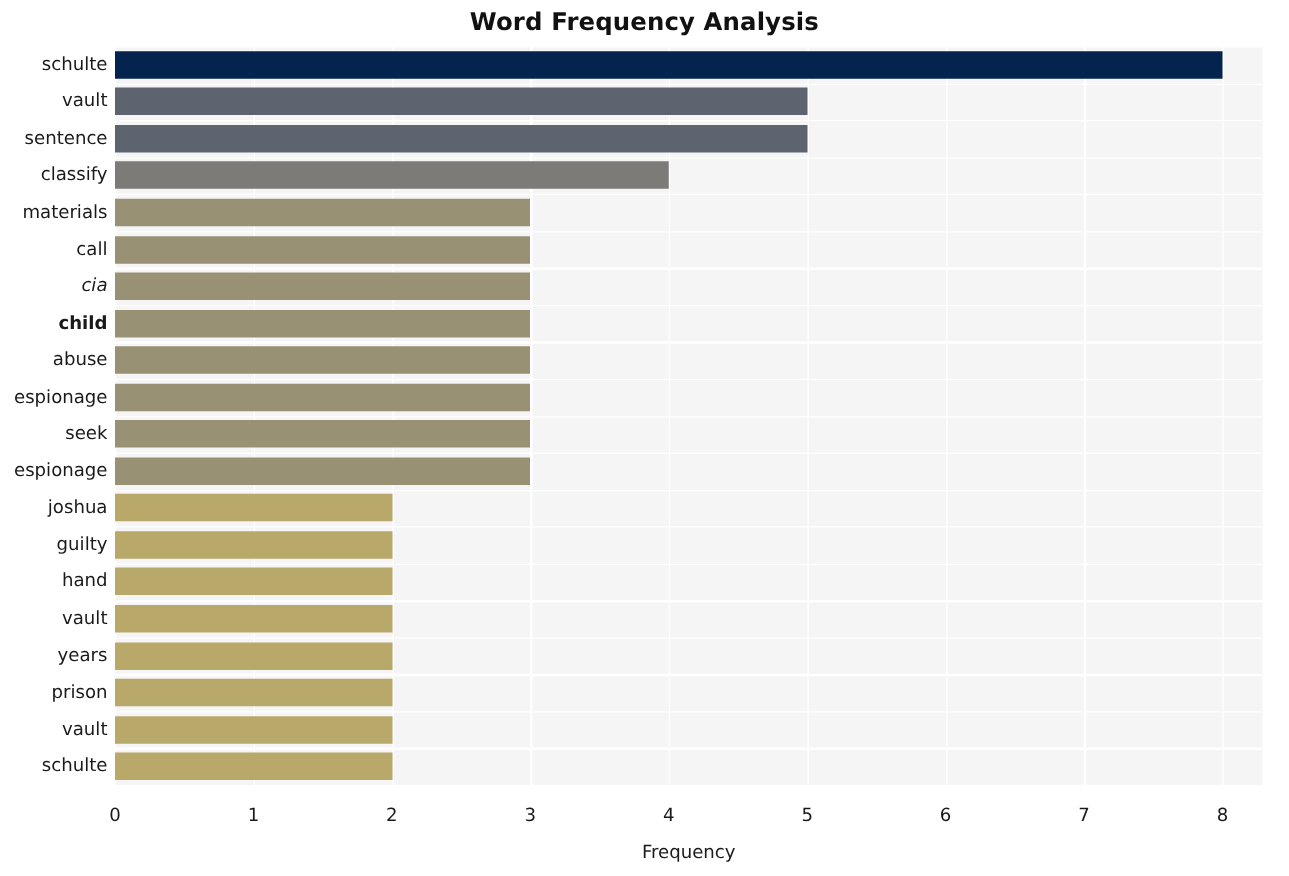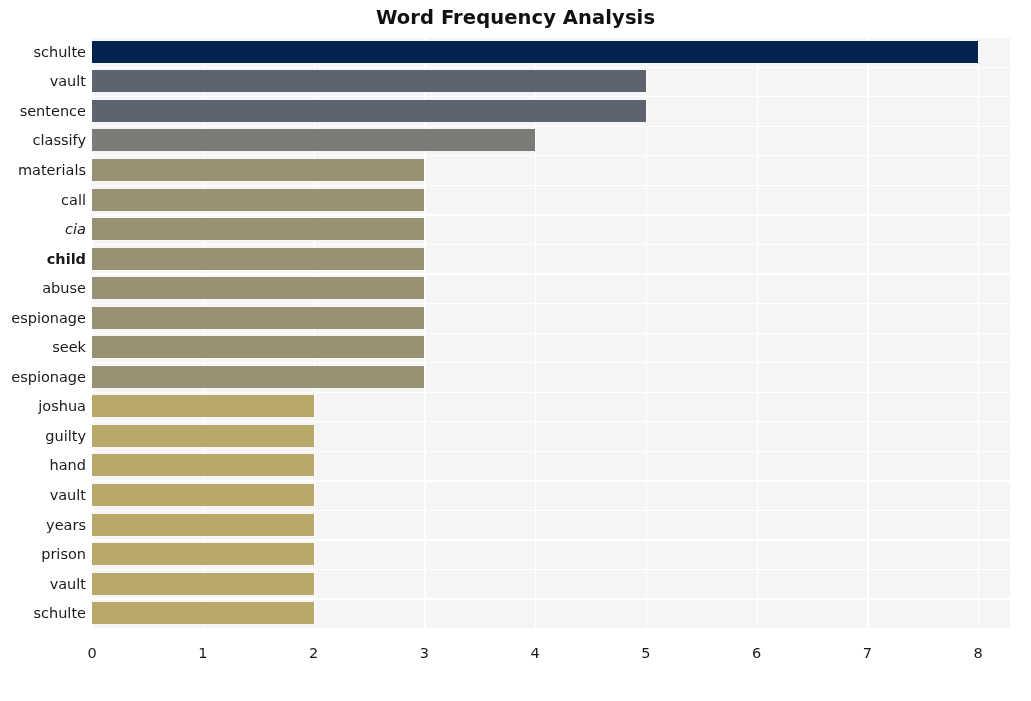--- a/index.html
+++ b/index.html
@@ -201,14 +201,15 @@
       <div class="x-tick" style="left: 202.75px;">1</div>
       <div class="x-tick" style="left: 313.5px;">2</div>
       <div class="x-tick" style="left: 424.25px;">3</div>
       <div class="x-tick" style="left: 535px;">4</div>
       <div class="x-tick" style="left: 645.75px;">5</div>
       <div class="x-tick" style="left: 756.5px;">6</div>
       <div class="x-tick" style="left: 867.25px;">7</div>
       <div class="x-tick" style="left: 978px;">8</div>
     </div>
 
+  <div id="x-axis-label">Frequency</div>
 
 </div>
 
 </body></html>

